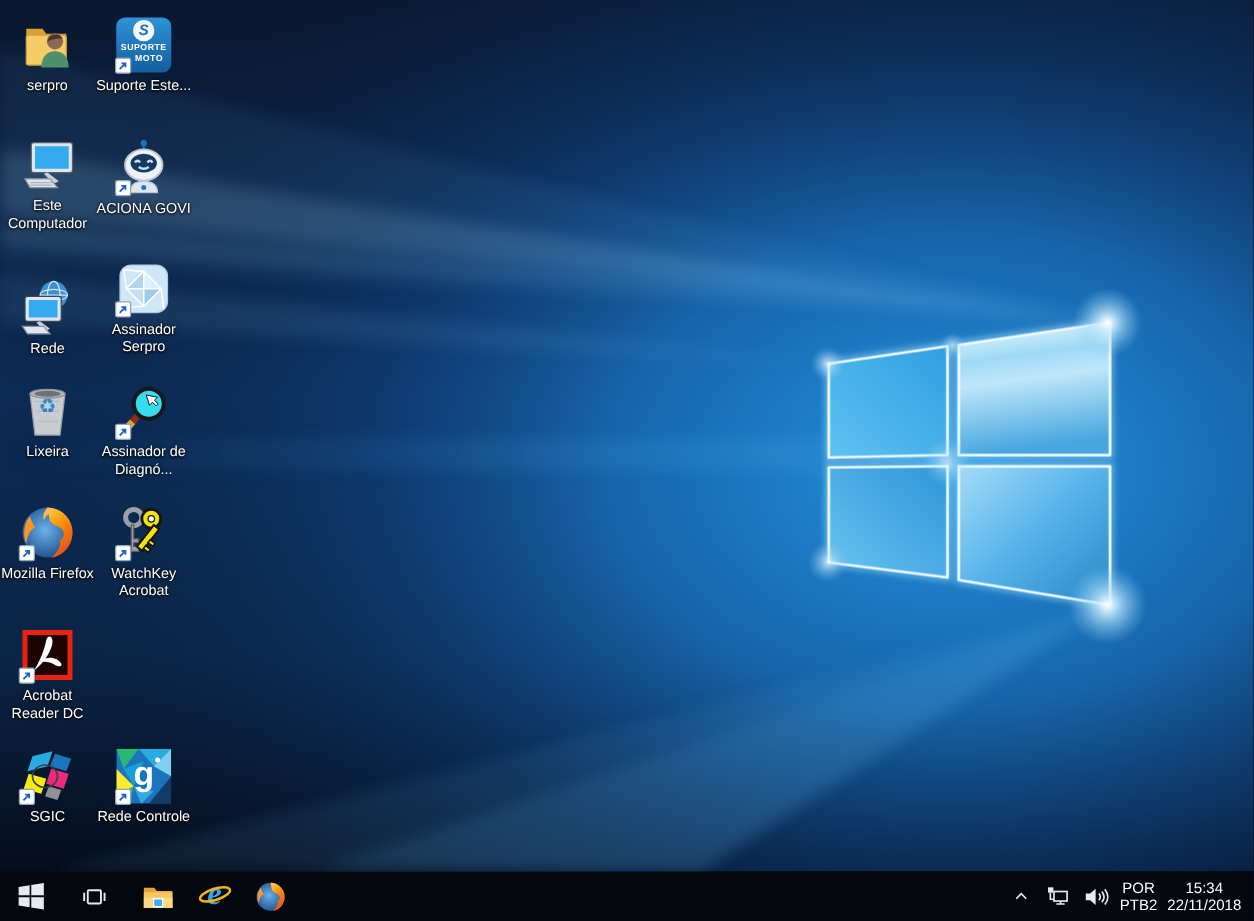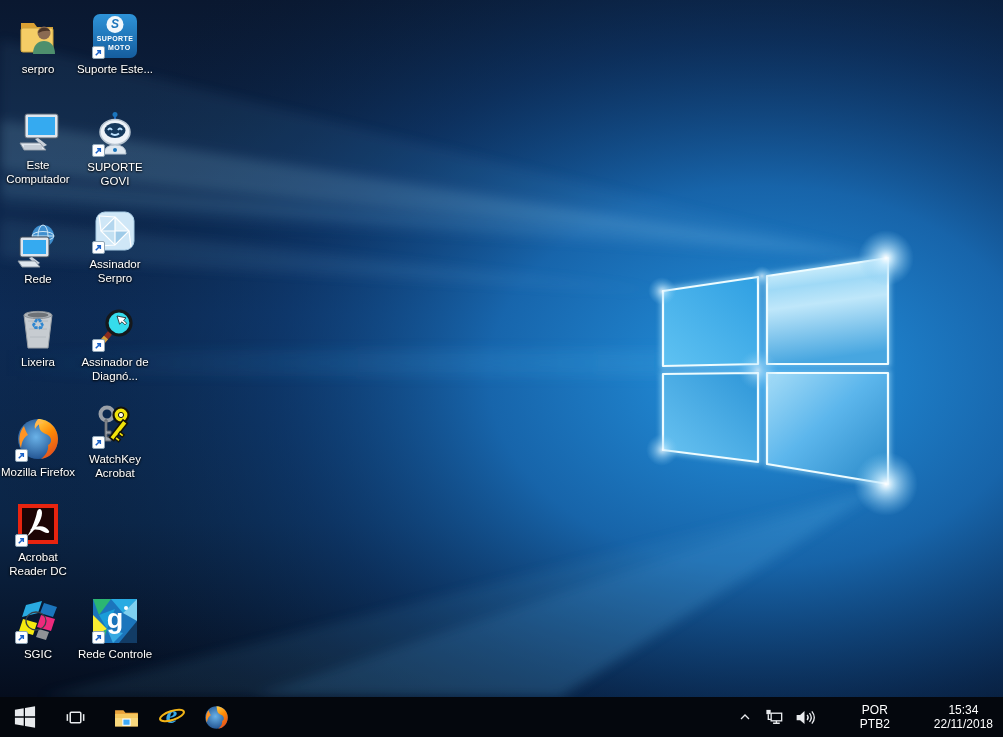--- a/index.html
+++ b/index.html
@@ -44,21 +44,21 @@
   .tb-btn.start{margin-left:2px;}
   .tb-btn.tv{margin-left:6px;}
   .tb-btn.fe{margin-left:6px;}
   .ie-wrap{position:relative;width:28px;height:28px;}
   .ie-e{position:absolute;left:0;top:-3px;width:28px;text-align:center;
         font-family:"Liberation Serif",serif;font-style:italic;font-weight:bold;
         font-size:26px;color:#38a7e8;}
   .ie-wrap svg{position:absolute;left:0;top:0;}
   .tray{margin-left:auto;display:flex;align-items:center;gap:8px;padding-right:10px;}
   .tray-ic{width:22px;height:22px;display:flex;align-items:center;justify-content:center;}
-  .txt2{color:#fff;font-size:12px;line-height:14.5px;white-space:nowrap;margin-left:36px;}
+  .txt2{color:#fff;font-size:12px;line-height:14.5px;white-space:nowrap;}
   .lang{text-align:center;}
   .clock{text-align:center;}
 </style>
 </head>
 <body>
 
 <div class="screen">
 
   <svg class="wall" viewBox="0 0 1003 697" preserveAspectRatio="none">
     <defs>
@@ -196,21 +196,21 @@
         <path d="M20 23.5 q4 3 8 0" stroke="#bfe3ff" stroke-width="2" fill="none"></path>
         <path d="M13 44 q0 -9 11 -9 q11 0 11 9 Z" fill="#dfe8f0" stroke="#b9c6d2"></path>
         <circle cx="24" cy="40" r="2" fill="#1b75bc"></circle>
       </svg>
       <span class="badge">
         <svg viewBox="0 0 12 12">
             <path d="M3 9 L8 4 M4.5 4 h3.5 v3.5" stroke="#1b62c8" stroke-width="1.6" fill="none"></path>
           </svg>
       </span>
     </div>
-    <div class="lbl">SUPORTE GOVI</div>
+    <div class="lbl">ACIONA GOVI</div>
   </div>
 
   <div class="dicon" style="left:0px;top:222px">
     <div class="art">
       <svg viewBox="0 0 48 48">
         <circle cx="29" cy="14" r="11" fill="#3f8fcf"></circle>
         <ellipse cx="29" cy="14" rx="5" ry="11" fill="none" stroke="#cfe8f8" stroke-width="1"></ellipse>
         <ellipse cx="29" cy="14" rx="11" ry="4.5" fill="none" stroke="#cfe8f8" stroke-width="1"></ellipse>
         <path d="M18 14 h22" stroke="#cfe8f8" stroke-width="1"></path>
         <rect x="6" y="15" width="29" height="20" rx="2" fill="#dfe6ee" stroke="#3a4654"></rect>
@@ -268,21 +268,21 @@
       </svg>
       <span class="badge">
         <svg viewBox="0 0 12 12">
             <path d="M3 9 L8 4 M4.5 4 h3.5 v3.5" stroke="#1b62c8" stroke-width="1.6" fill="none"></path>
           </svg>
       </span>
     </div>
     <div class="lbl">Assinador de Diagnó...</div>
   </div>
 
-  <div class="dicon" style="left:0px;top:415px">
+  <div class="dicon" style="left:0px;top:402px">
     <div class="art">
       <svg viewBox="0 0 48 48">
         <defs>
           <radialGradient id="ffg" cx="0.45" cy="0.45" r="0.6">
             <stop offset="0" stop-color="#6ab2e8"></stop>
               <stop offset="1" stop-color="#1e4e8c"></stop>
           </radialGradient>
           <linearGradient id="fxo" x1="0" y1="0" x2="0.4" y2="1">
             <stop offset="0" stop-color="#ffd24a"></stop>
               <stop offset="0.5" stop-color="#ff8a05"></stop>

